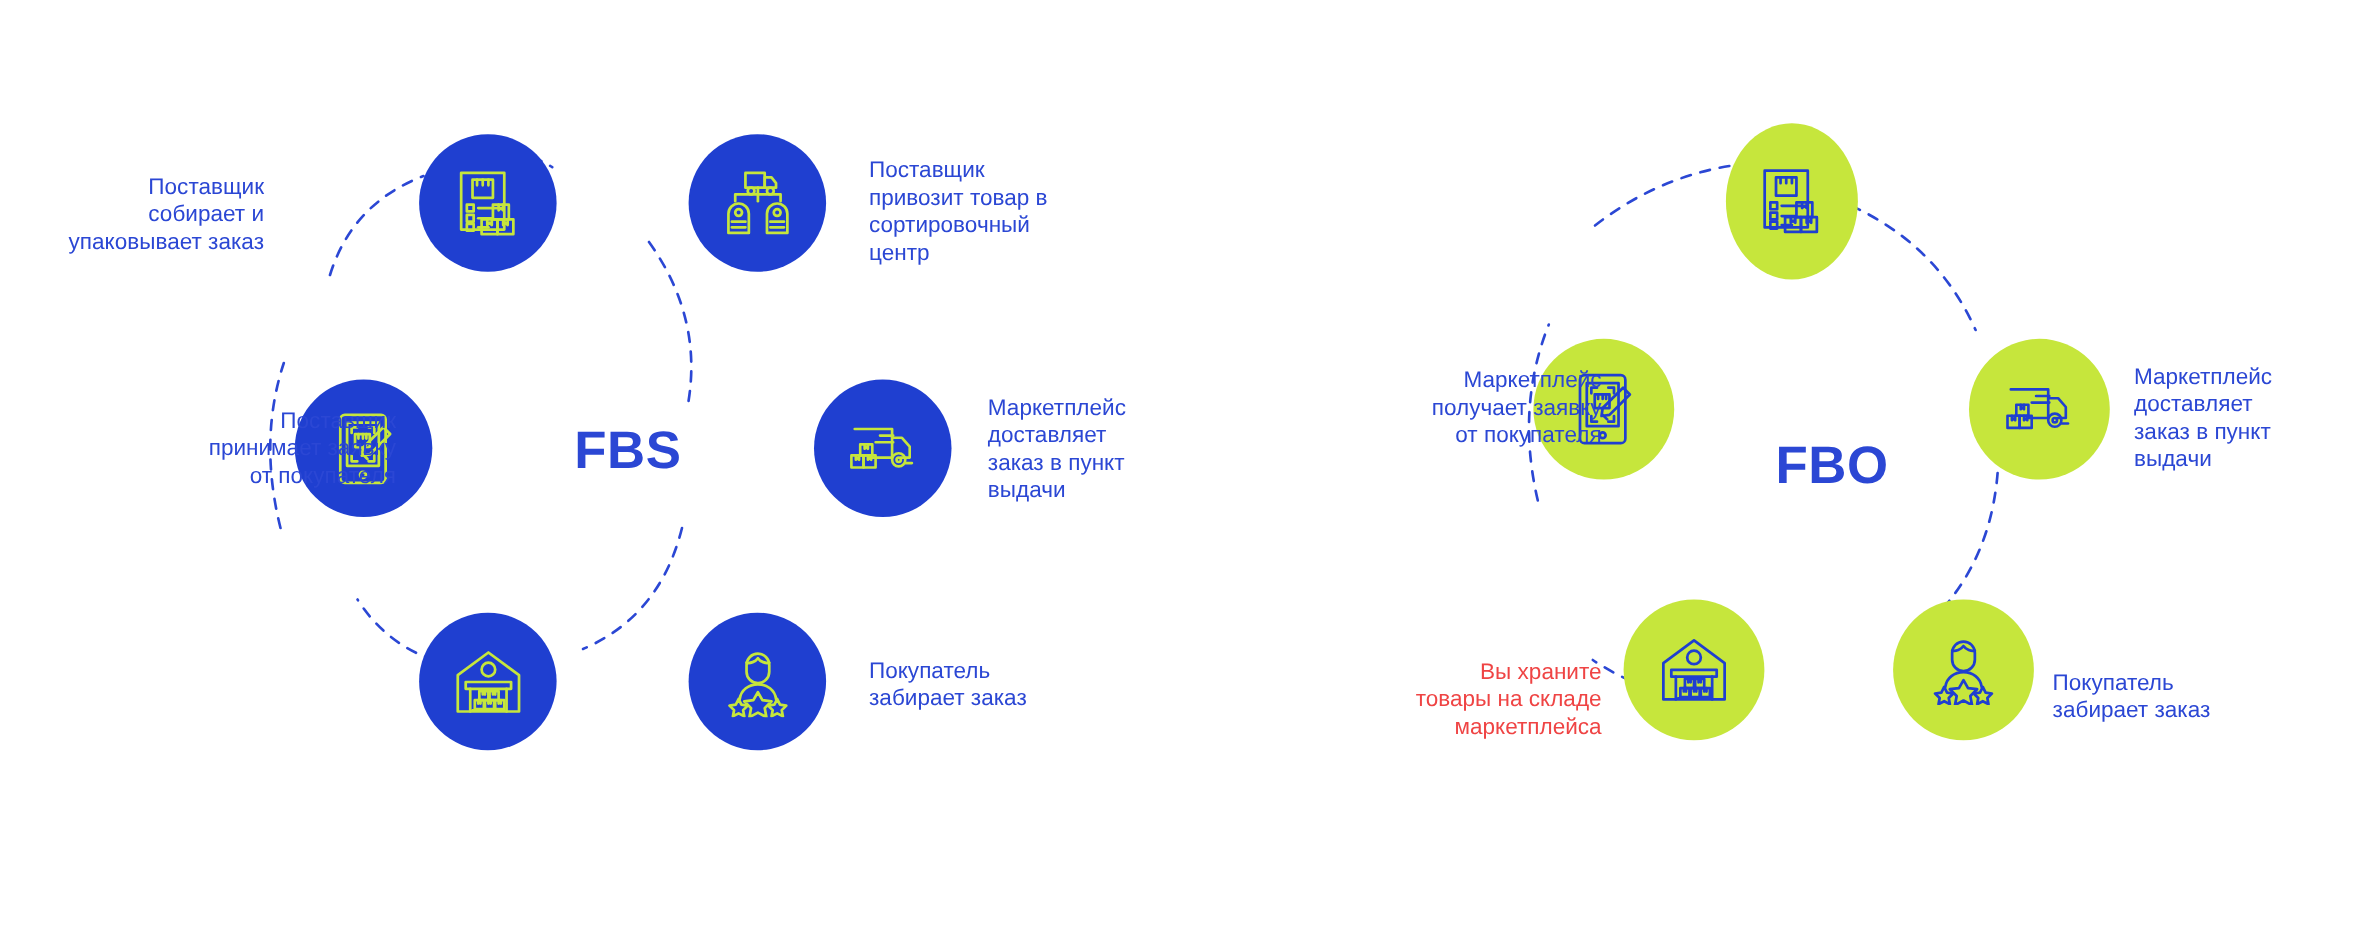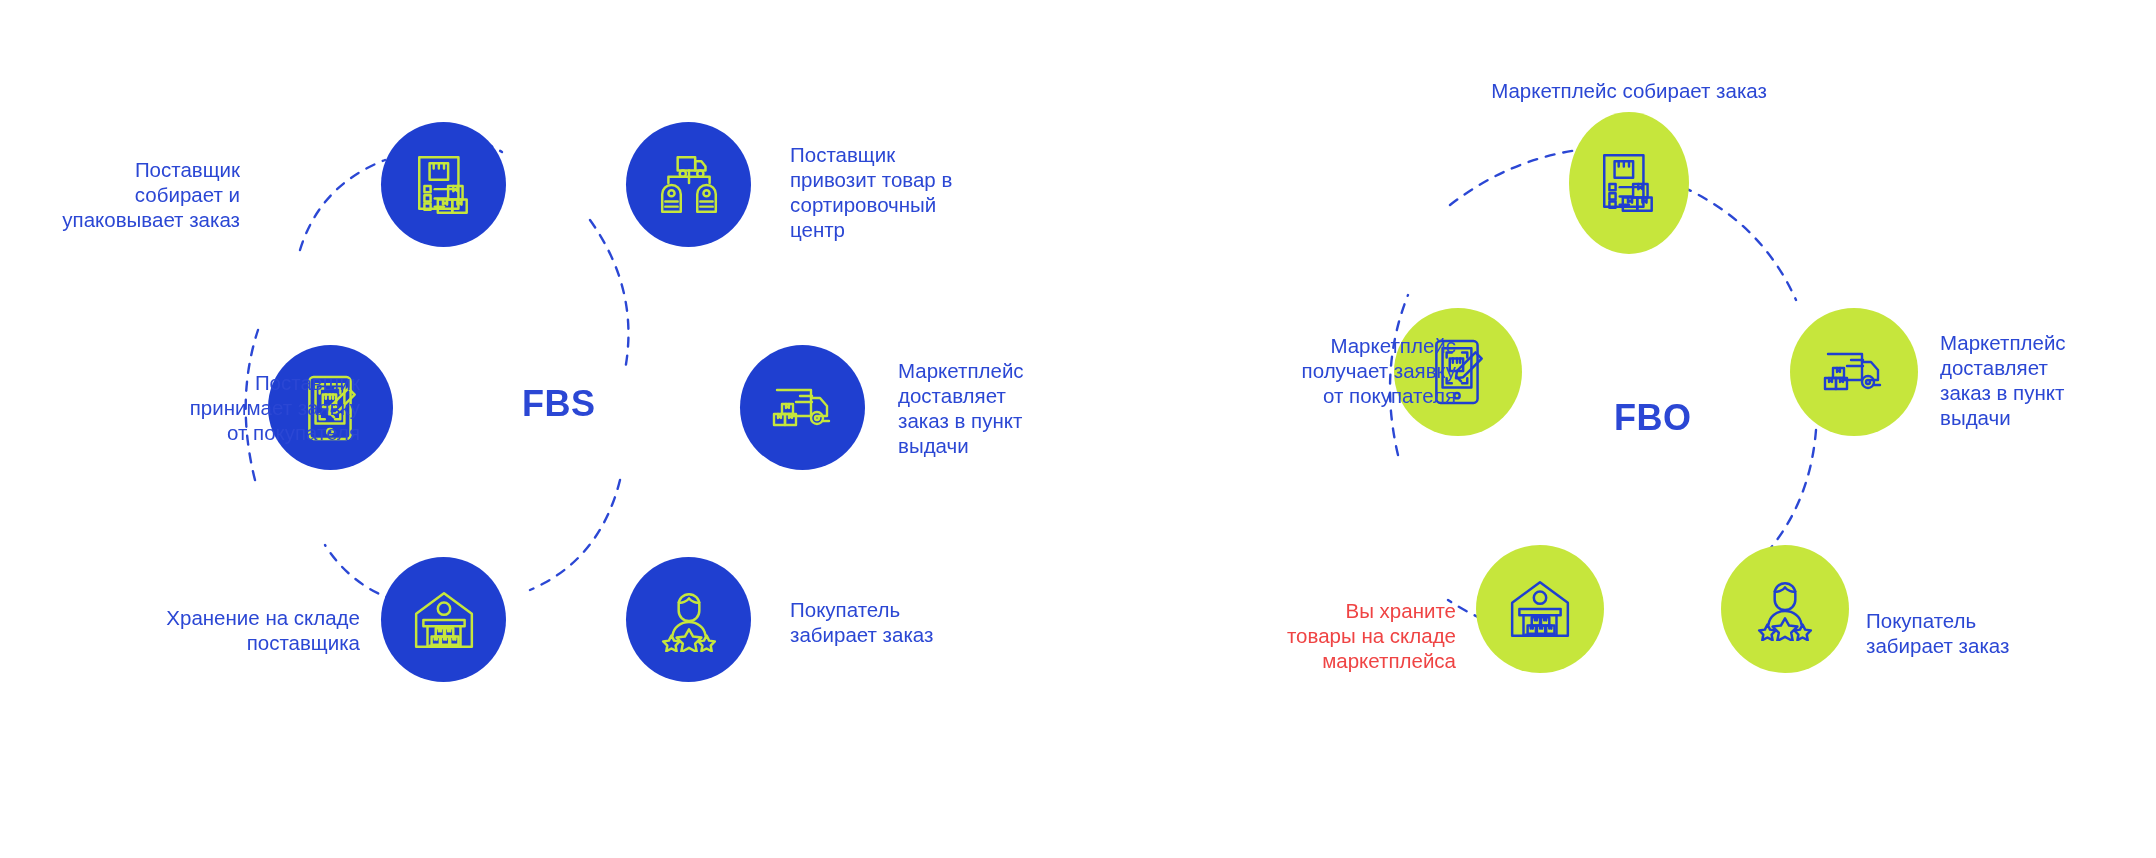--- a/index.html
+++ b/index.html
@@ -20,21 +20,21 @@
 
   .node{
     position:absolute;
     border-radius:50%;
     display:flex;align-items:center;justify-content:center;
   }
   .node svg{display:block;}
 
   .center-title{
     position:absolute;
-    font-size:36px;
+    font-size:48px;
     font-weight:700;
     letter-spacing:0.5px;
     white-space:nowrap;
     line-height:1;
   }
 
   .label{
     position:absolute;
     font-size:20.5px;
     line-height:25px;
@@ -164,22 +164,20 @@
           <rect x="20" y="46" width="8" height="8"></rect>
           <path d="M23 46v3l1-1 1 1v-3"></path>
           <rect x="29" y="46" width="8" height="8"></rect>
           <path d="M32 46v3l1-1 1 1v-3"></path>
           <rect x="38" y="46" width="8" height="8"></rect>
           <path d="M41 46v3l1-1 1 1v-3"></path>
           <path d="M18 55h28"></path>
         </svg>
       </span>
     </div>
-    <div class="label left" style="right:718px;top:605px;width:320px;color:#2b47d4;">Хранение на складе
-поставщика</div>
 
     <div class="node" style="left:268px;top:345px;width:125px;height:125px;background:#1f3fd0;">
       <span>
         <svg width="56" height="68" viewBox="0 0 54 66" fill="none" stroke="#c6e63c" stroke-width="2.4" stroke-linecap="round" stroke-linejoin="round">
           <rect x="6" y="3" width="40" height="60" rx="4"></rect>
           <rect x="12" y="10" width="28" height="38"></rect>
           <path d="M16 14h5M16 14v5M36 14h-5M36 14v5M16 44h5M16 44v-5M36 44h-5M36 44v-5"></path>
           <rect x="19" y="20" width="13" height="12"></rect>
           <path d="M22 20v4M26 20v4M29 20v4"></path>
           <circle cx="26" cy="56" r="2.6"></circle>
@@ -221,21 +219,20 @@
             <path d="M23 53h9"></path>
           <rect x="36" y="33" width="14" height="13"></rect>
           <path d="M41 33v5l2-2 2 2v-5"></path>
           <rect x="26" y="46" width="14" height="13"></rect>
           <path d="M31 46v5l2-2 2 2v-5"></path>
           <rect x="40" y="46" width="14" height="13"></rect>
           <path d="M45 46v5l2-2 2 2v-5"></path>
         </svg>
       </span>
     </div>
-    <div class="label center" style="left:301px;top:78px;width:500px;color:#2b47d4;">Маркетплейс собирает заказ</div>
 
     <div class="node" style="left:712px;top:308px;width:128px;height:128px;background:#c6e63c;">
       <span>
         <svg width="66" height="62" viewBox="0 0 66 60" fill="none" stroke="#1f3fd0" stroke-width="2.4" stroke-linecap="round" stroke-linejoin="round">
           <path d="M7 12h34v26H22"></path>
           <path d="M41 20h9l7 8v10h-8"></path>
           <circle cx="47" cy="40" r="6"></circle>
             <circle cx="47" cy="40" r="2"></circle>
           <path d="M30 18h12M26 24h16"></path>
           <rect x="12" y="26" width="11" height="10"></rect>

